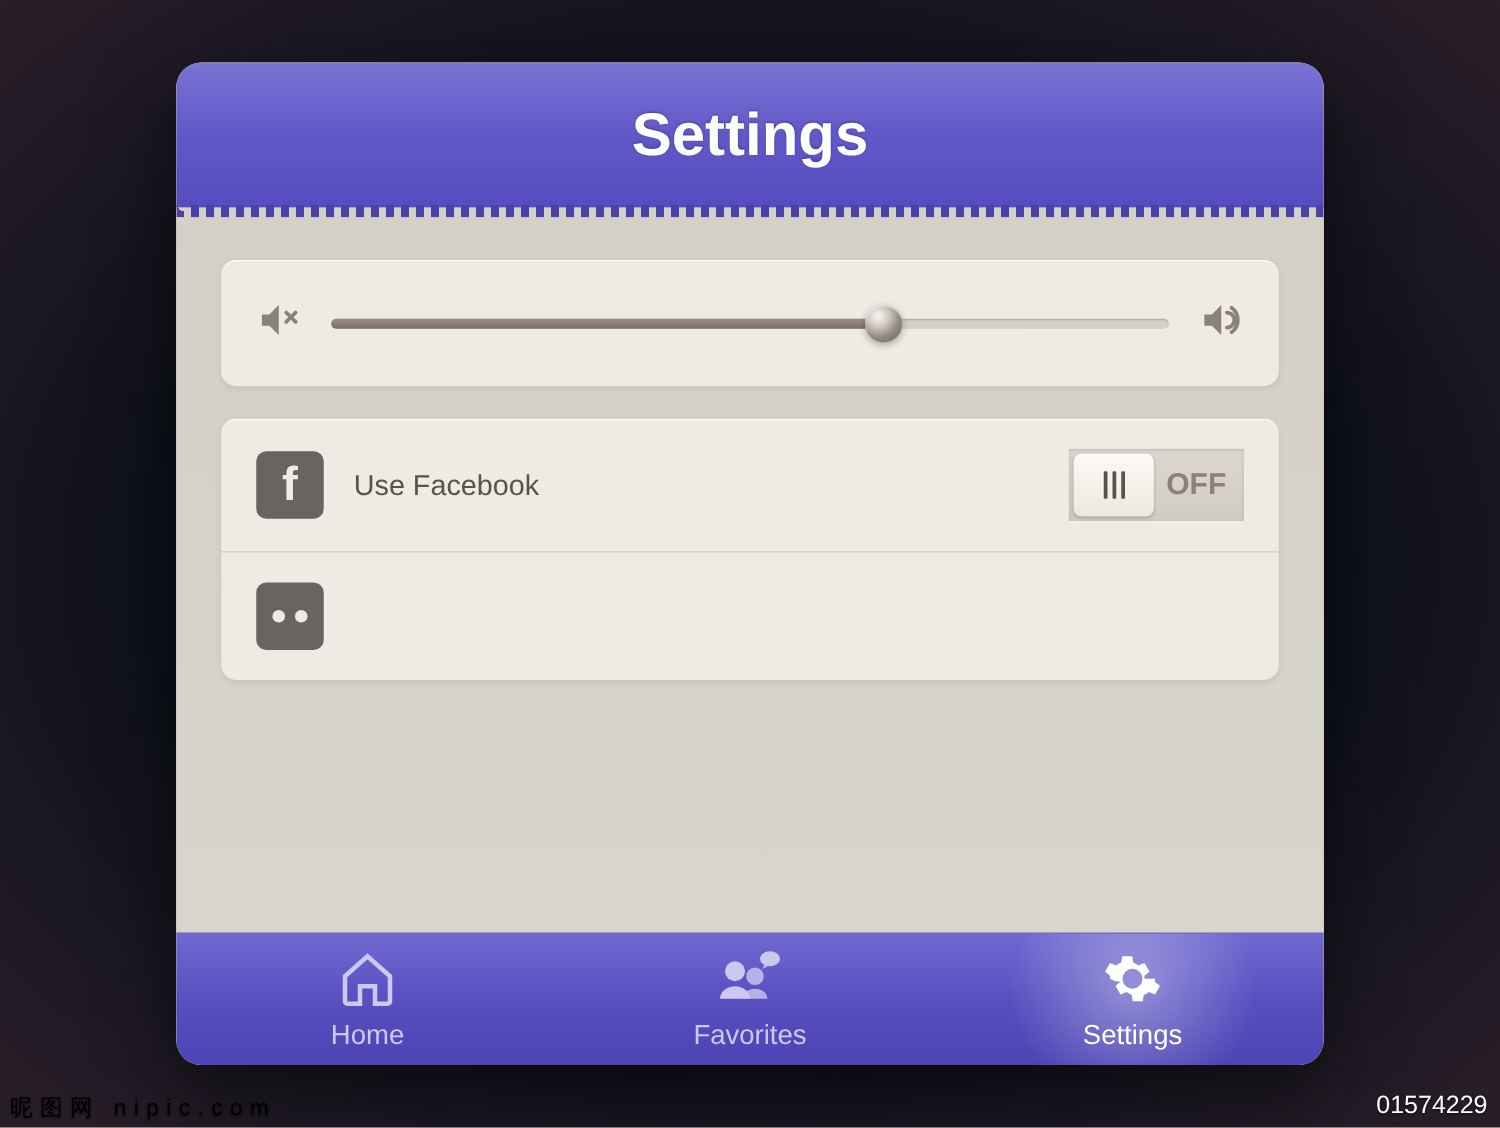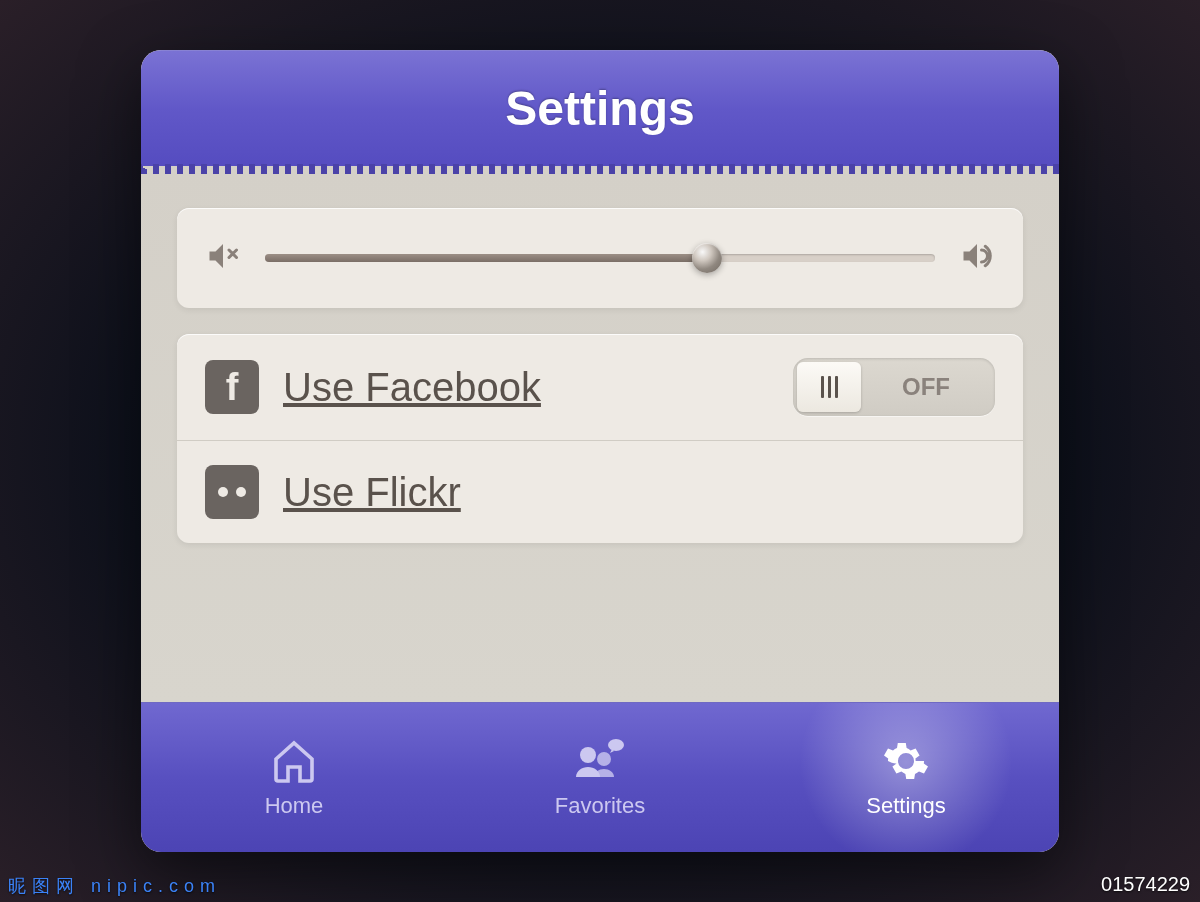--- a/index.html
+++ b/index.html
@@ -135,29 +135,28 @@
       gap: 8px;
     }
     .flickr-dots span {
       width: 10px;
       height: 10px;
       background: #eeeae4;
       border-radius: 50%;
     }
     .social-label {
       flex: 1;
-      font-size: 40px;
+      font-size: 23px;
       color: #5a524c;
       font-weight: 400;
-      text-decoration: underline;
     }
     .toggle {
-      width: 202px;
+      width: 140px;
       height: 58px;
-      border-radius: 15px;
+      border-radius: 0;
       position: relative;
       display: flex;
       align-items: center;
       box-shadow: inset 0 1px 3px rgba(0,0,0,0.15), 0 1px 0 rgba(255,255,255,0.5);
     }
     .toggle.off {
       background: linear-gradient(180deg, #dcd8d0, #d0ccc4);
     }
     .toggle.on {
       background: linear-gradient(180deg, #9890e8, #7a72d4);
@@ -185,21 +184,21 @@
     }
     .toggle-text {
       flex: 1;
       text-align: center;
       font-size: 24px;
       font-weight: 600;
     }
     .toggle.off .toggle-text { color: #8a827c; padding-left: 64px; }
     .toggle.on .toggle-text { color: #fff; padding-right: 64px; text-shadow: 0 -1px 1px rgba(0,0,0,0.2); }
     .tabbar {
-      height: 150px;
+      height: 106px;
       background: linear-gradient(180deg, #7068d0 0%, #5850c0 50%, #4c44b4 100%);
       display: flex;
       border-top: 1px solid rgba(255,255,255,0.2);
     }
     .tab {
       flex: 1;
       display: flex;
       flex-direction: column;
       align-items: center;
       justify-content: center;
@@ -218,21 +217,21 @@
     }
     .tab-icon {
       height: 48px;
       display: flex;
       align-items: center;
     }
     .watermark-left {
       position: absolute;
       bottom: 4px;
       left: 8px;
-      color: #3b82f6;
+      color: #000000;
       font-size: 18px;
       letter-spacing: 6px;
       text-shadow: 0 1px 2px rgba(0,0,0,0.7);
       font-family: Arial;
     }
     .watermark-right {
       position: absolute;
       bottom: 6px;
       right: 10px;
       color: #fff;
@@ -284,21 +283,20 @@
           <div class="toggle-text">OFF</div>
         </div>
       </div>
       <div class="social-row">
         <div class="social-icon">
           <div class="flickr-dots">
               <span></span>
               <span></span>
             </div>
         </div>
-        <div class="social-label">Use Flickr</div>
       </div>
     </div>
 
   </div>
 
   <div class="tabbar">
     <div class="tab">
       <div class="tab-icon">
         <svg width="48" height="48" viewBox="0 0 24 24" fill="none" stroke="currentColor" stroke-width="1.8">
           <path d="M3 11l9-8 9 8v10a1 1 0 01-1 1h-5v-7h-6v7H4a1 1 0 01-1-1V11z"></path>

